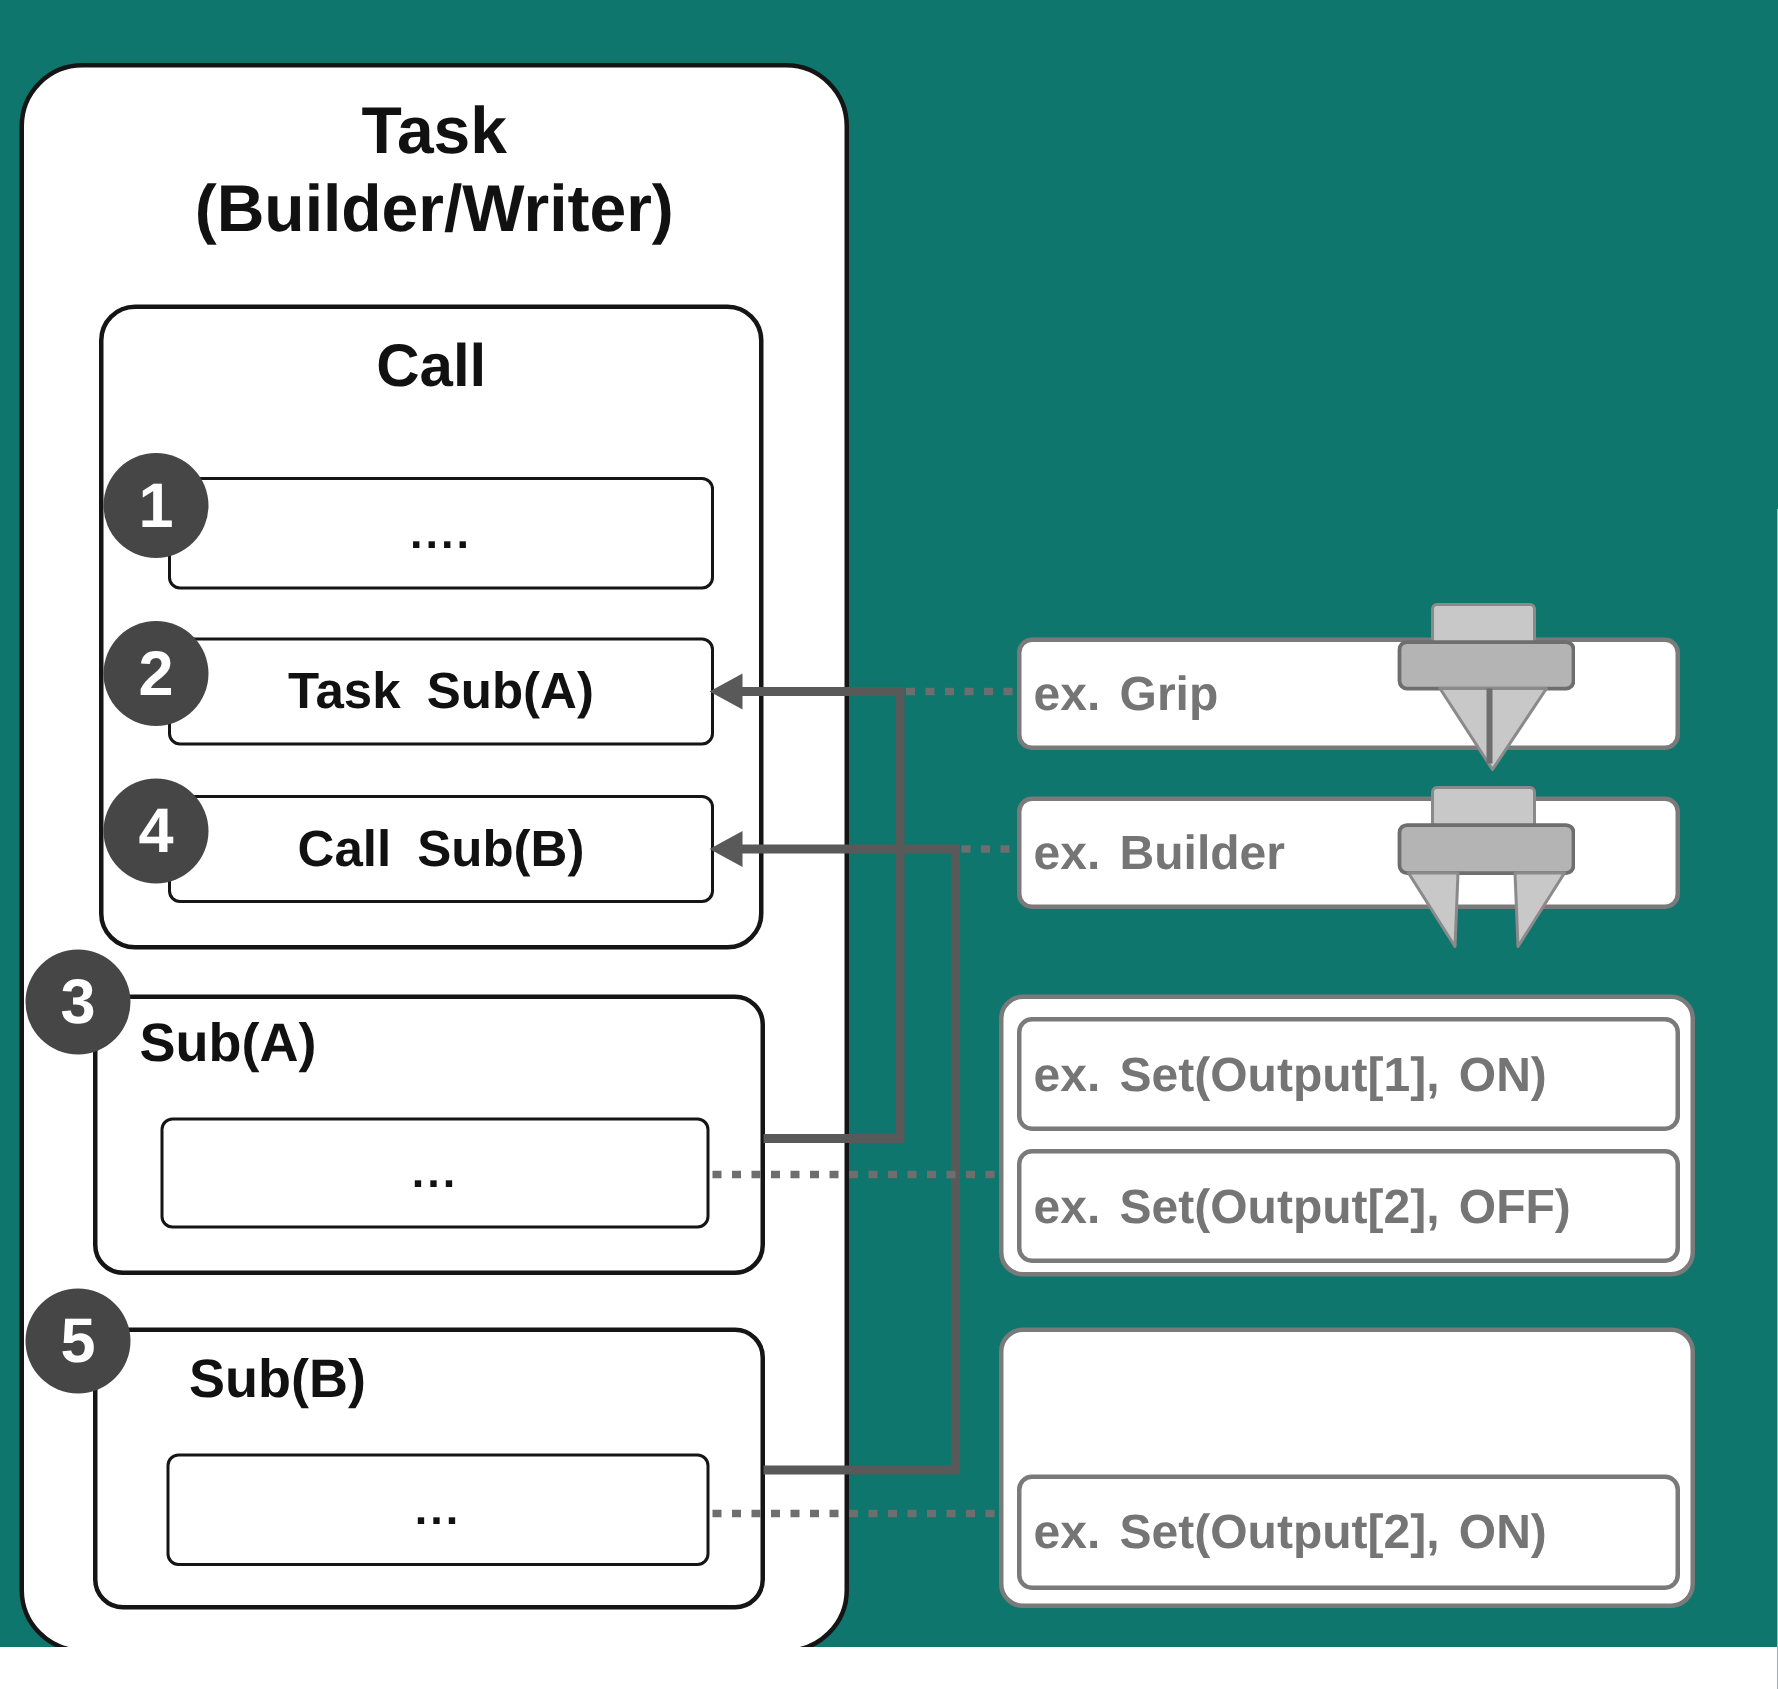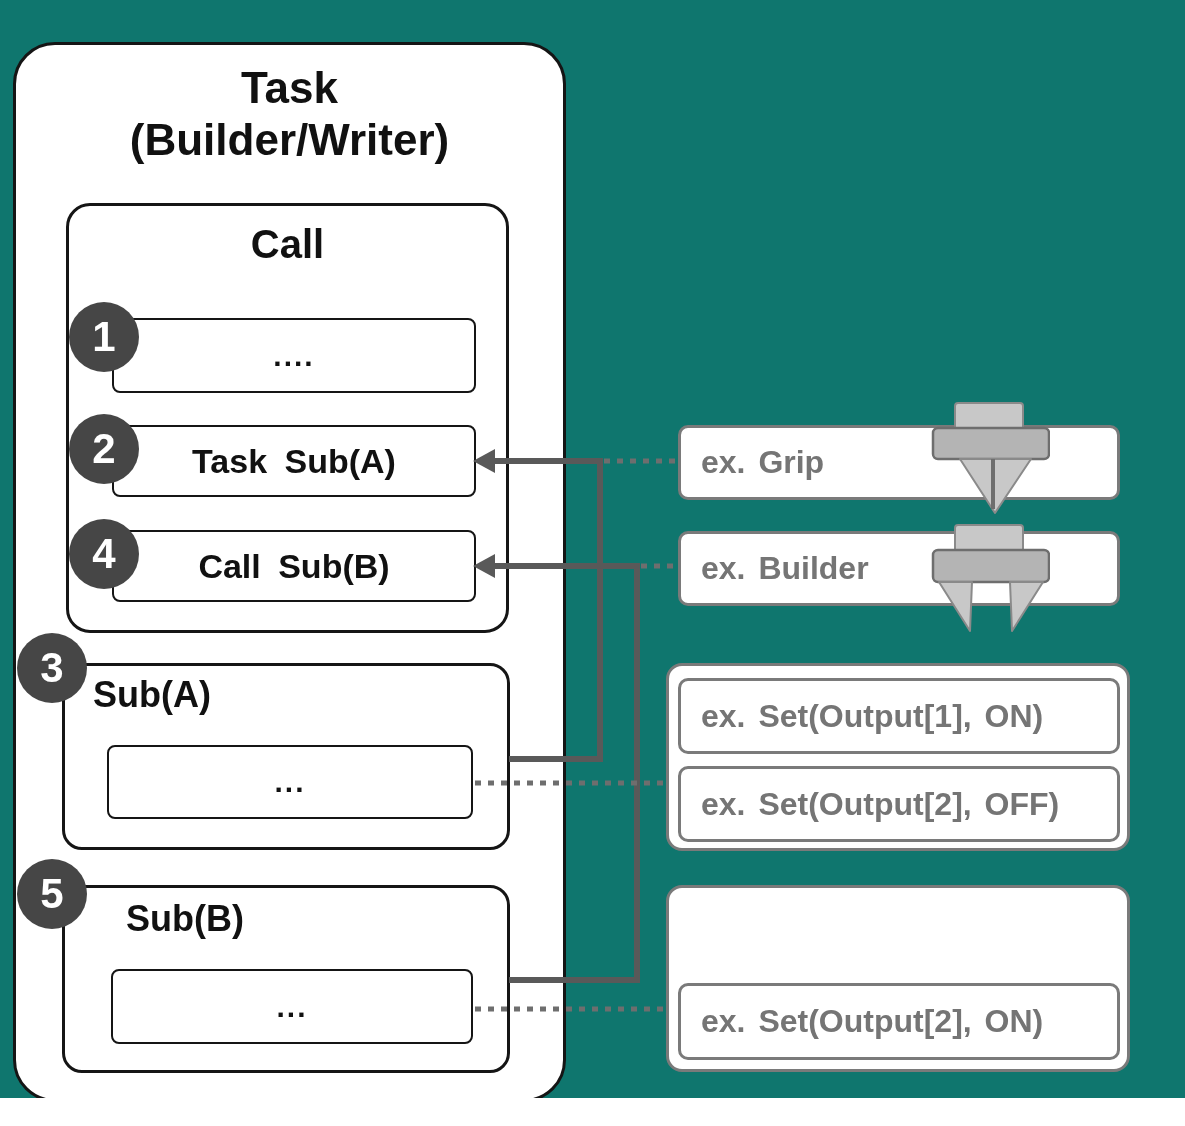--- a/index.html
+++ b/index.html
@@ -8,21 +8,21 @@
     font-family:Liberation Sans, sans-serif;font-weight:bold;color:#111;
     overflow:hidden;
   }
   .box{position:absolute;background:#fff;box-sizing:border-box;}
   .black-border{border:3px solid #151515;}
   .thin-border{border:2.5px solid #151515;}
   .gray-border{border:3px solid #7a7a7a;}
   .r42{border-radius:42px;} .r24{border-radius:24px;} .r20{border-radius:20px;}
   .r16{border-radius:16px;} .r10{border-radius:10px;} .r8{border-radius:8px;}
   .center-text{display:flex;align-items:center;justify-content:center;text-align:center;}
-  .left-text{display:flex;align-items:center;padding-left:20px;}
+  .left-text{display:flex;align-items:center;padding-left:8px;}
   .title-xl{font-size:44px;line-height:52px;color:#111;}
   .title-lg{font-size:40px;color:#111;}
   .step-label{font-size:34px;word-spacing:8px;color:#111;}
   .dots{font-size:30px;letter-spacing:2px;color:#111;}
   .ex-label{font-size:32px;color:#757575;word-spacing:4px;}
   .badge{
     position:absolute;width:70px;height:70px;border-radius:50%;
     background:#464646;color:#ffffff;font-size:42px;
     display:flex;align-items:center;justify-content:center;z-index:5;
   }

